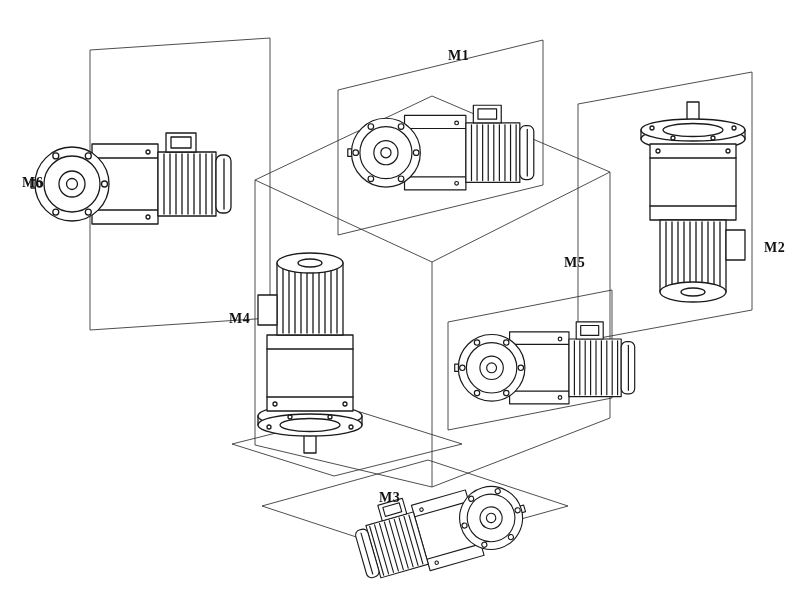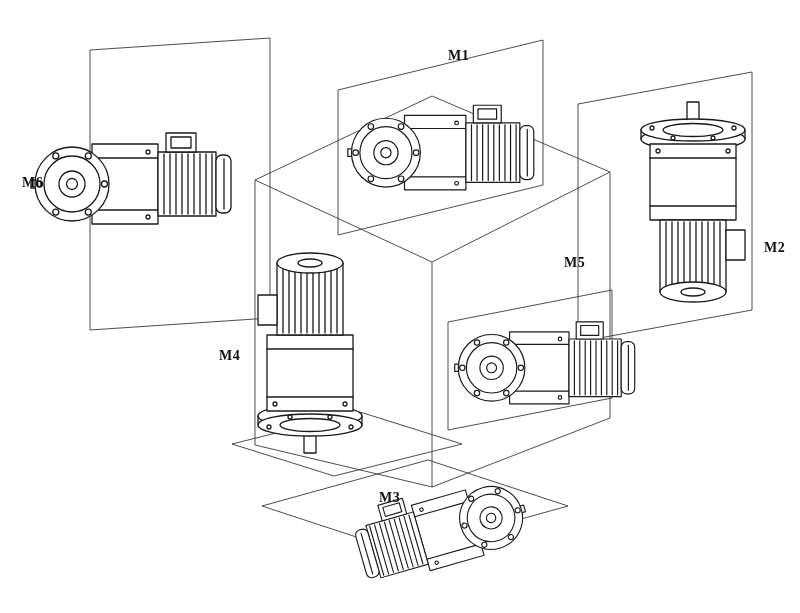--- a/index.html
+++ b/index.html
@@ -157,17 +157,17 @@
     </g>
 
     <g transform="translate(375,455) rotate(180)">
       <use href="#gm-up"></use>
     </g>
   </svg>
 
   <div class="lbl" style="left:448px; top:48px;">M1</div>
   <div class="lbl" style="left:764px; top:240px;">M2</div>
   <div class="lbl" style="left:379px; top:490px;">M3</div>
-  <div class="lbl" style="left:219px; top:311px;margin-top:37px;">M4</div>
+  <div class="lbl" style="left:229px; top:311px;">M4</div>
   <div class="lbl" style="left:564px; top:255px;">M5</div>
   <div class="lbl" style="left:6px; top:175px;margin-left:16px;">M6</div>
 
 </div>
 
 </body></html>

